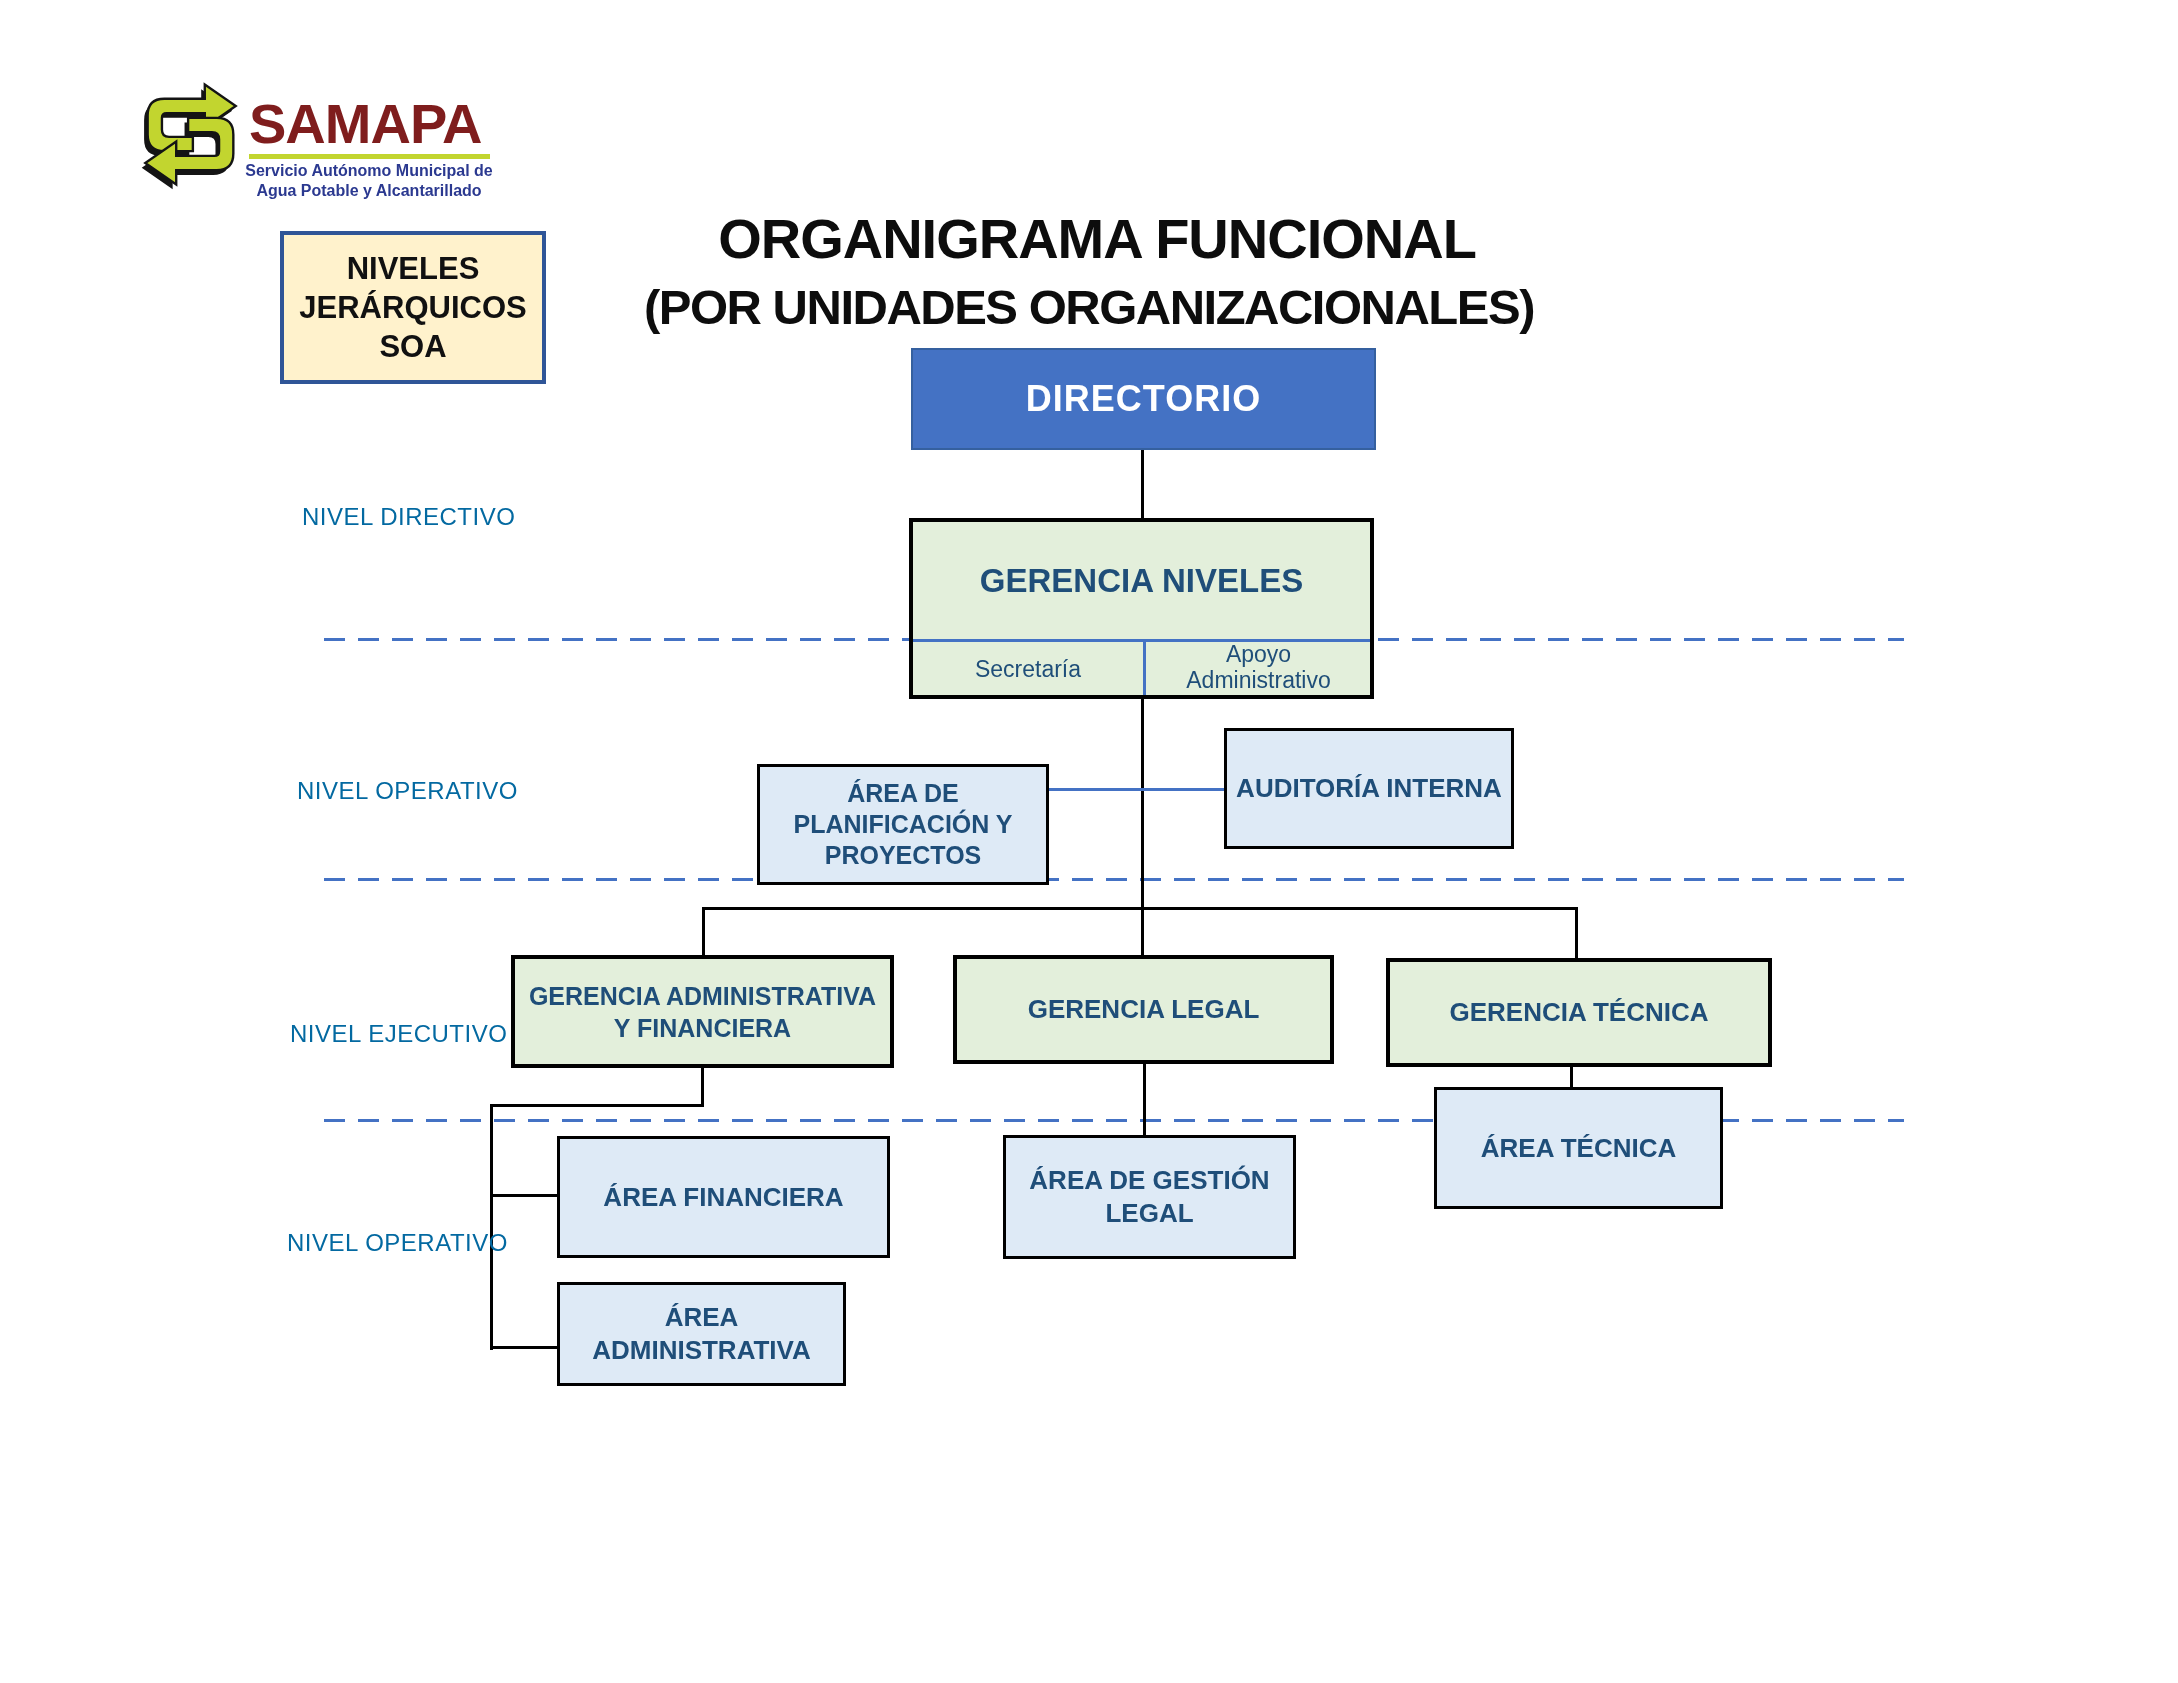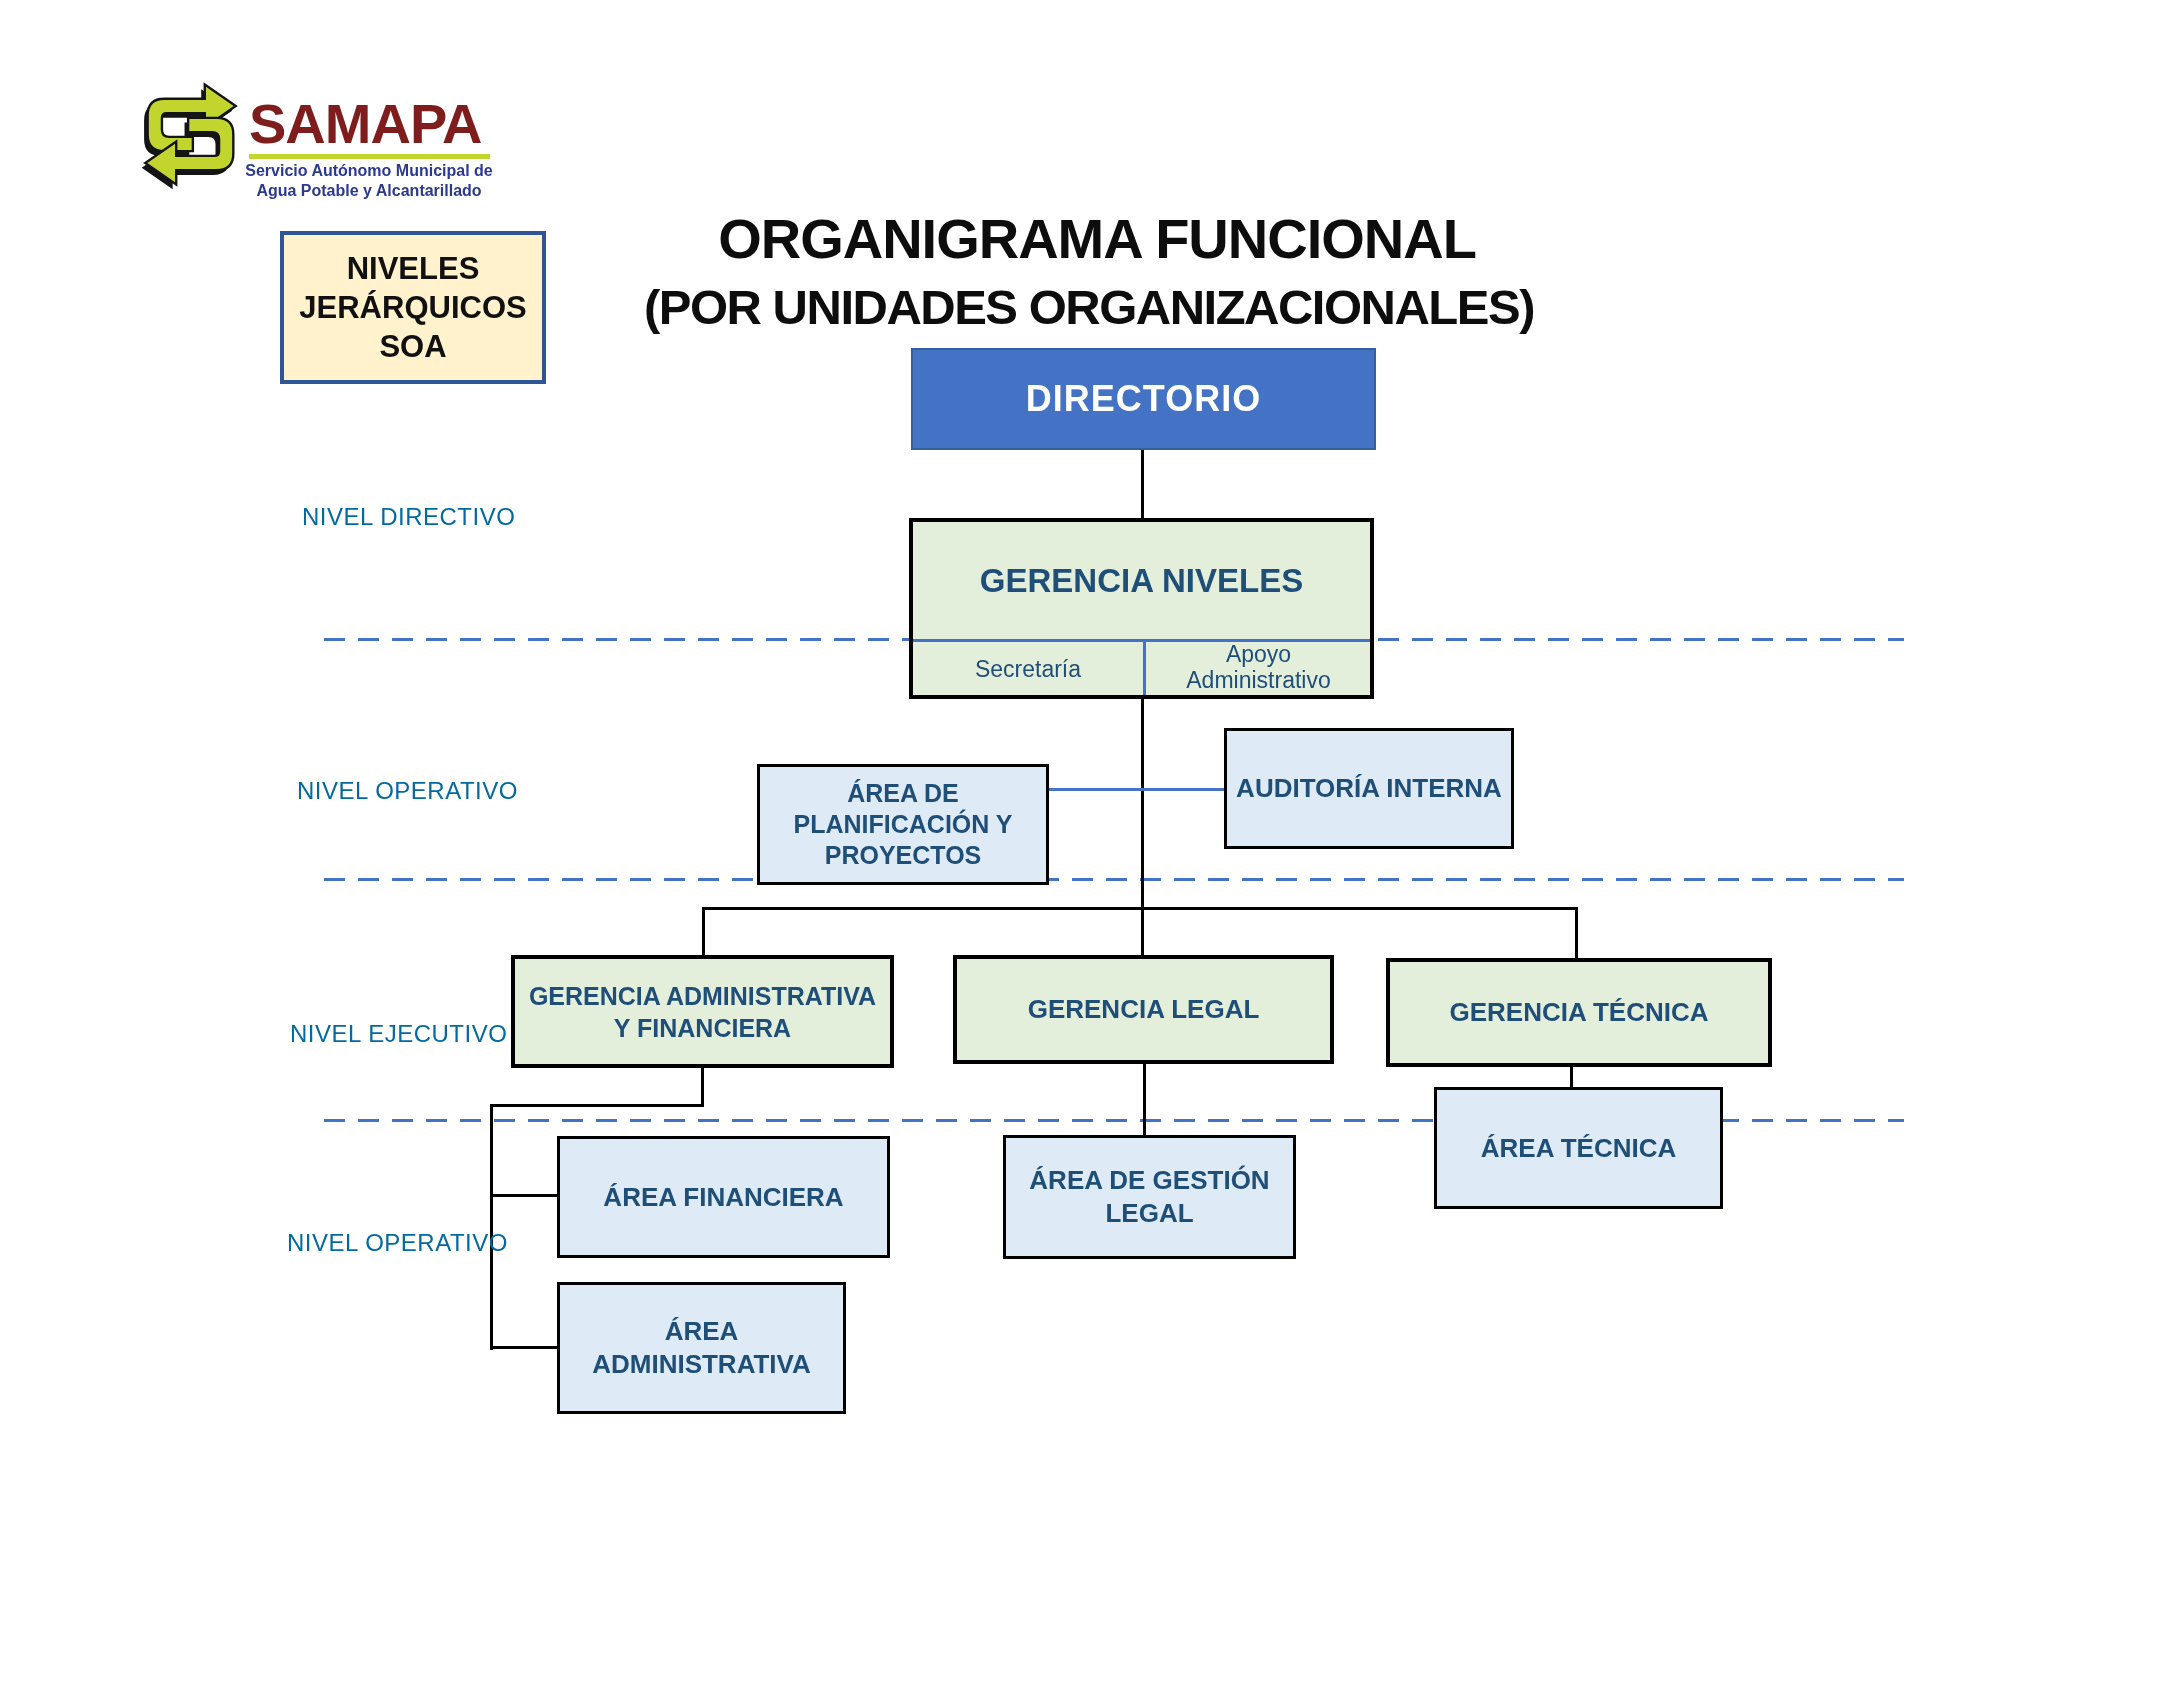--- a/index.html
+++ b/index.html
@@ -117,20 +117,20 @@
 PLANIFICACIÓN Y
 PROYECTOS</div>
   <div class="abs node blue center" style="left:1224px;top:728px;width:290px;height:121px;font-size:26px;">AUDITORÍA INTERNA</div>
 
   <div class="abs node green center prewrap" style="left:511px;top:955px;width:383px;height:113px;font-size:25px;line-height:32px;">GERENCIA ADMINISTRATIVA
 Y FINANCIERA</div>
   <div class="abs node green center" style="left:953px;top:955px;width:381px;height:109px;font-size:26px;">GERENCIA LEGAL</div>
   <div class="abs node green center" style="left:1386px;top:958px;width:386px;height:109px;font-size:26px;">GERENCIA TÉCNICA</div>
 
   <div class="abs node blue center" style="left:557px;top:1136px;width:333px;height:122px;font-size:26px;">ÁREA FINANCIERA</div>
-  <div class="abs node blue center prewrap" style="left:557px;top:1282px;width:289px;height:132px;font-size:26px;line-height:33px;">ÁREA
+  <div class="abs node blue center prewrap" style="left:557px;top:1282px;width:289px;height:104px;font-size:26px;line-height:33px;">ÁREA
 ADMINISTRATIVA</div>
   <div class="abs node blue center prewrap" style="left:1003px;top:1135px;width:293px;height:124px;font-size:26px;line-height:33px;">ÁREA DE GESTIÓN
 LEGAL</div>
   <div class="abs node blue center" style="left:1434px;top:1087px;width:289px;height:122px;font-size:26px;">ÁREA TÉCNICA</div>
 
 </div>
 
 
 </body></html>

